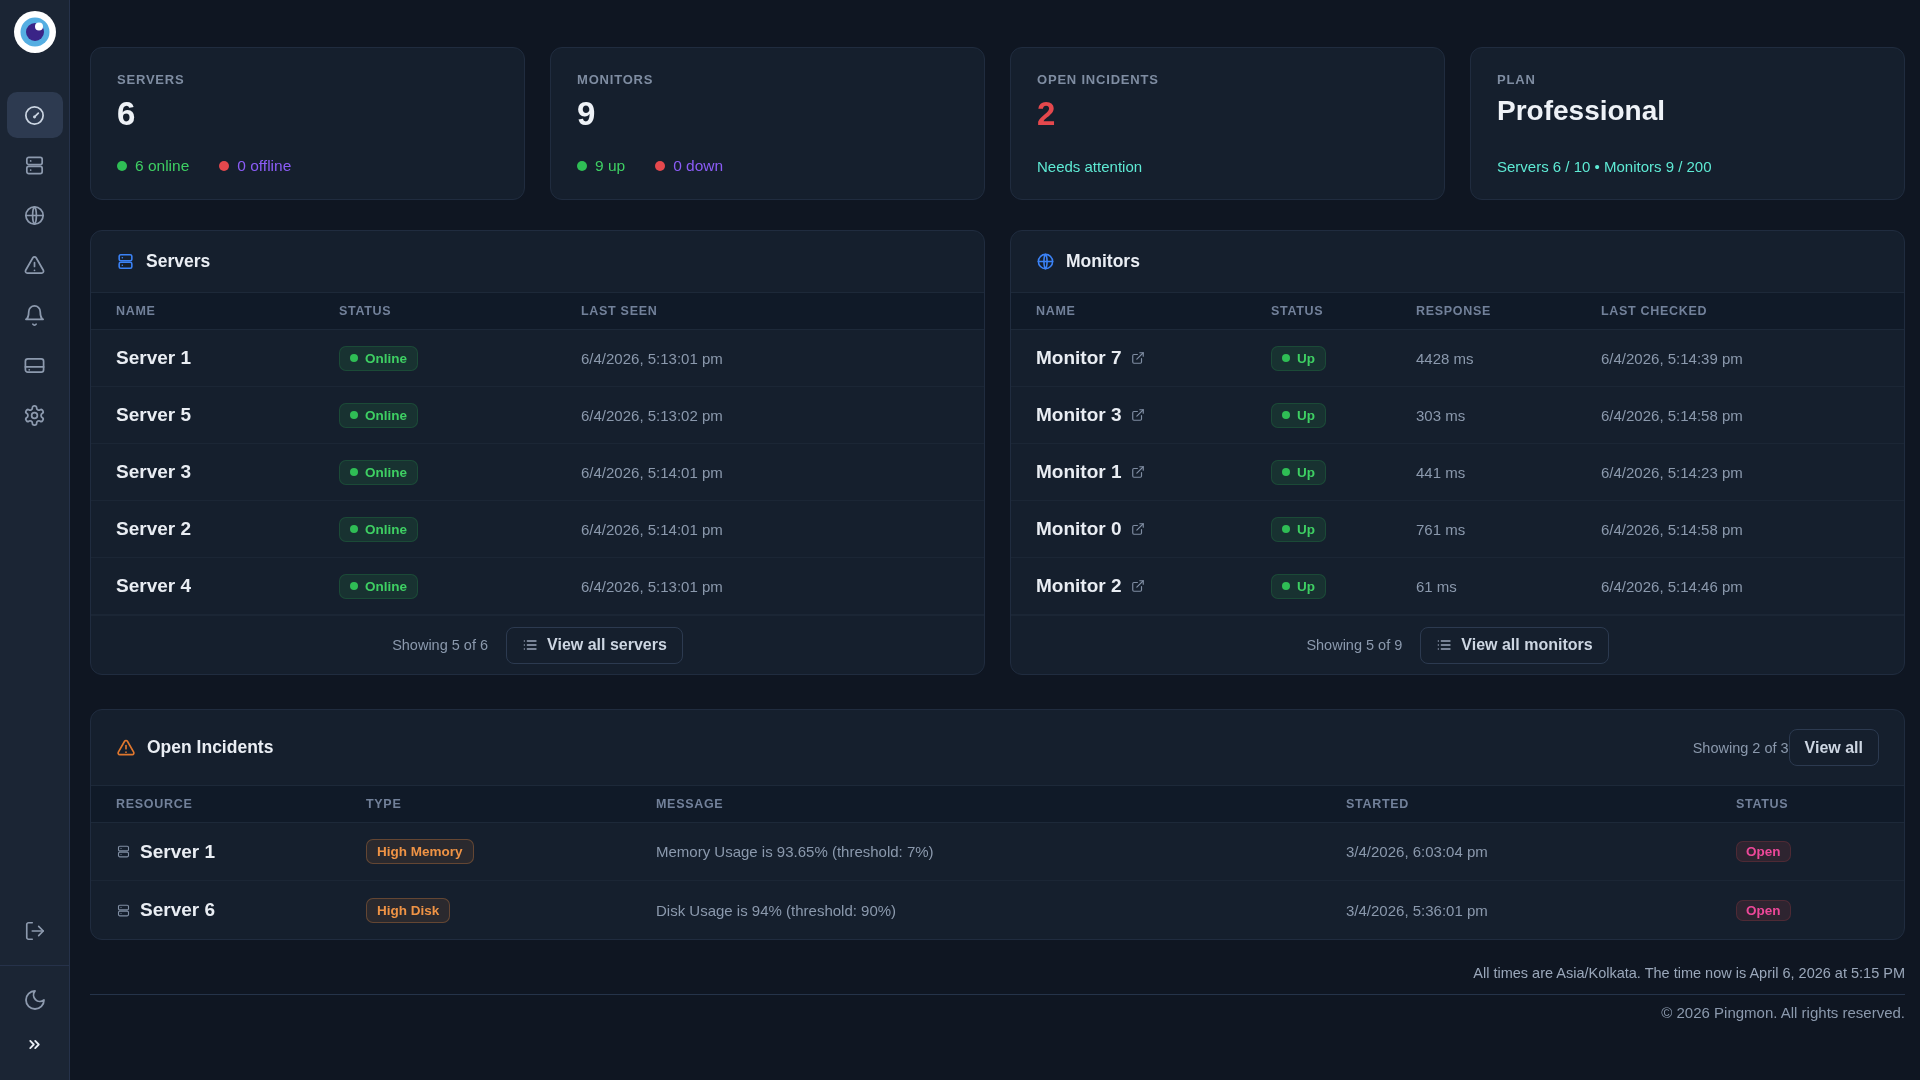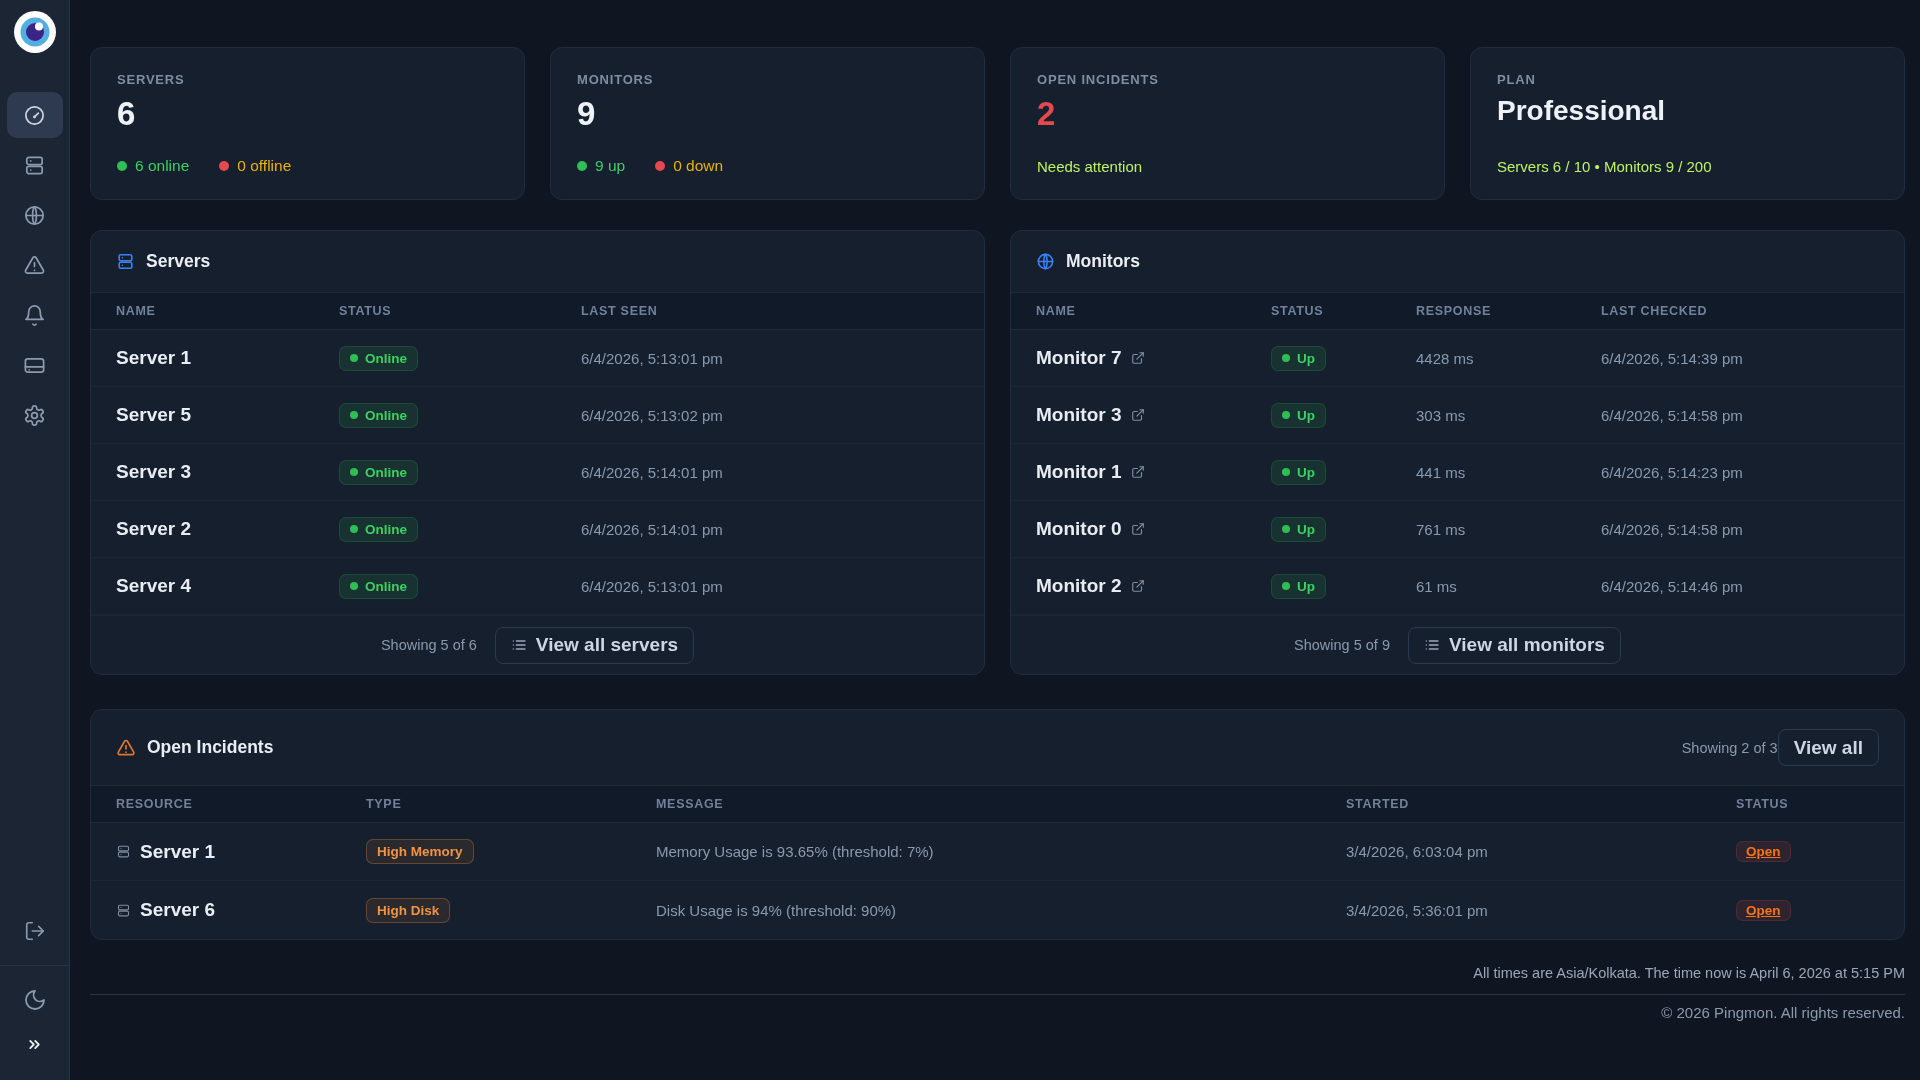--- a/index.html
+++ b/index.html
@@ -60,22 +60,22 @@
     color: #7f8da2; text-transform: uppercase;
   }
   .stat-value { font-size: 33px; font-weight: 700; margin-top: 8px; color: #eef2f7; }
   .stat-value.red { color: #e5484d; }
   .stat-value.plan { font-size: 28px; }
   .stat-sub { margin-top: auto; display: flex; gap: 30px; font-size: 15.5px; }
   .dot { width: 10px; height: 10px; border-radius: 50%; display: inline-block; margin-right: 8px; }
   .dot.green { background: #2fbd55; }
   .dot.red { background: #e5484d; }
   .sub-green { color: #3ecf63; }
-  .sub-red { color: #eab308; }
-  .sub-gray { color: #bef264; font-size: 15px; }
+  .sub-red { color: #8b5cf6; }
+  .sub-gray { color: #5eead4; font-size: 15px; }
 
   
   .panels-grid { display: grid; grid-template-columns: 1fr 1fr; gap: 25px; margin-top: 30px; }
   .panel {
     background: #151f2d; border: 1px solid #202c3f; border-radius: 12px;
     overflow: hidden;
   }
   .panel-header {
     display: flex; align-items: center; gap: 11px; padding: 20px 25px;
   }
@@ -101,31 +101,31 @@
   .ext-icon { color: #7f8da2; cursor: pointer; }
 
   .badge {
     display: inline-flex; align-items: center; gap: 7px;
     padding: 4px 10px; border-radius: 7px; font-size: 13.5px; font-weight: 600;
     width: fit-content;
   }
   .badge.green { background: rgba(46,189,85,0.12); color: #3ecf63; border: 1px solid rgba(46,189,85,0.18); }
   .badge .bdot { width: 8px; height: 8px; border-radius: 50%; background: #2fbd55; }
   .badge.orange { background: rgba(234,138,62,0.10); color: #ef9345; border: 1px solid rgba(234,138,62,0.30); }
-  .badge.red-badge { background: rgba(229,72,77,0.12); color: #f97316; border: 1px solid rgba(229,72,77,0.18); padding: 2px 9px; text-decoration: underline; }
+  .badge.red-badge { background: rgba(229,72,77,0.12); color: #ec4899; border: 1px solid rgba(229,72,77,0.18); padding: 2px 9px; }
 
   .panel-footer {
     height: 59px; display: flex; align-items: center; justify-content: center; gap: 18px;
     border-top: 1px solid #1b2635;
   }
   .showing { color: #8b99ad; font-size: 14.5px; }
   .outline-btn {
     display: inline-flex; align-items: center; gap: 9px;
     background: transparent; border: 1px solid #2c3a50; border-radius: 8px;
-    color: #cdd6e2; font-size: 19px; font-weight: 600; font-family: inherit;
+    color: #cdd6e2; font-size: 16px; font-weight: 600; font-family: inherit;
     padding: 0 15px; height: 37px; cursor: pointer;
   }
   .outline-btn .li-icon { color: #9aa7ba; }
 
   
   .incidents-panel { margin-top: 34px; }
   .incidents-panel .panel-header { padding: 19px 25px; }
 
   
   .footer { margin-top: 25px; text-align: right; }

